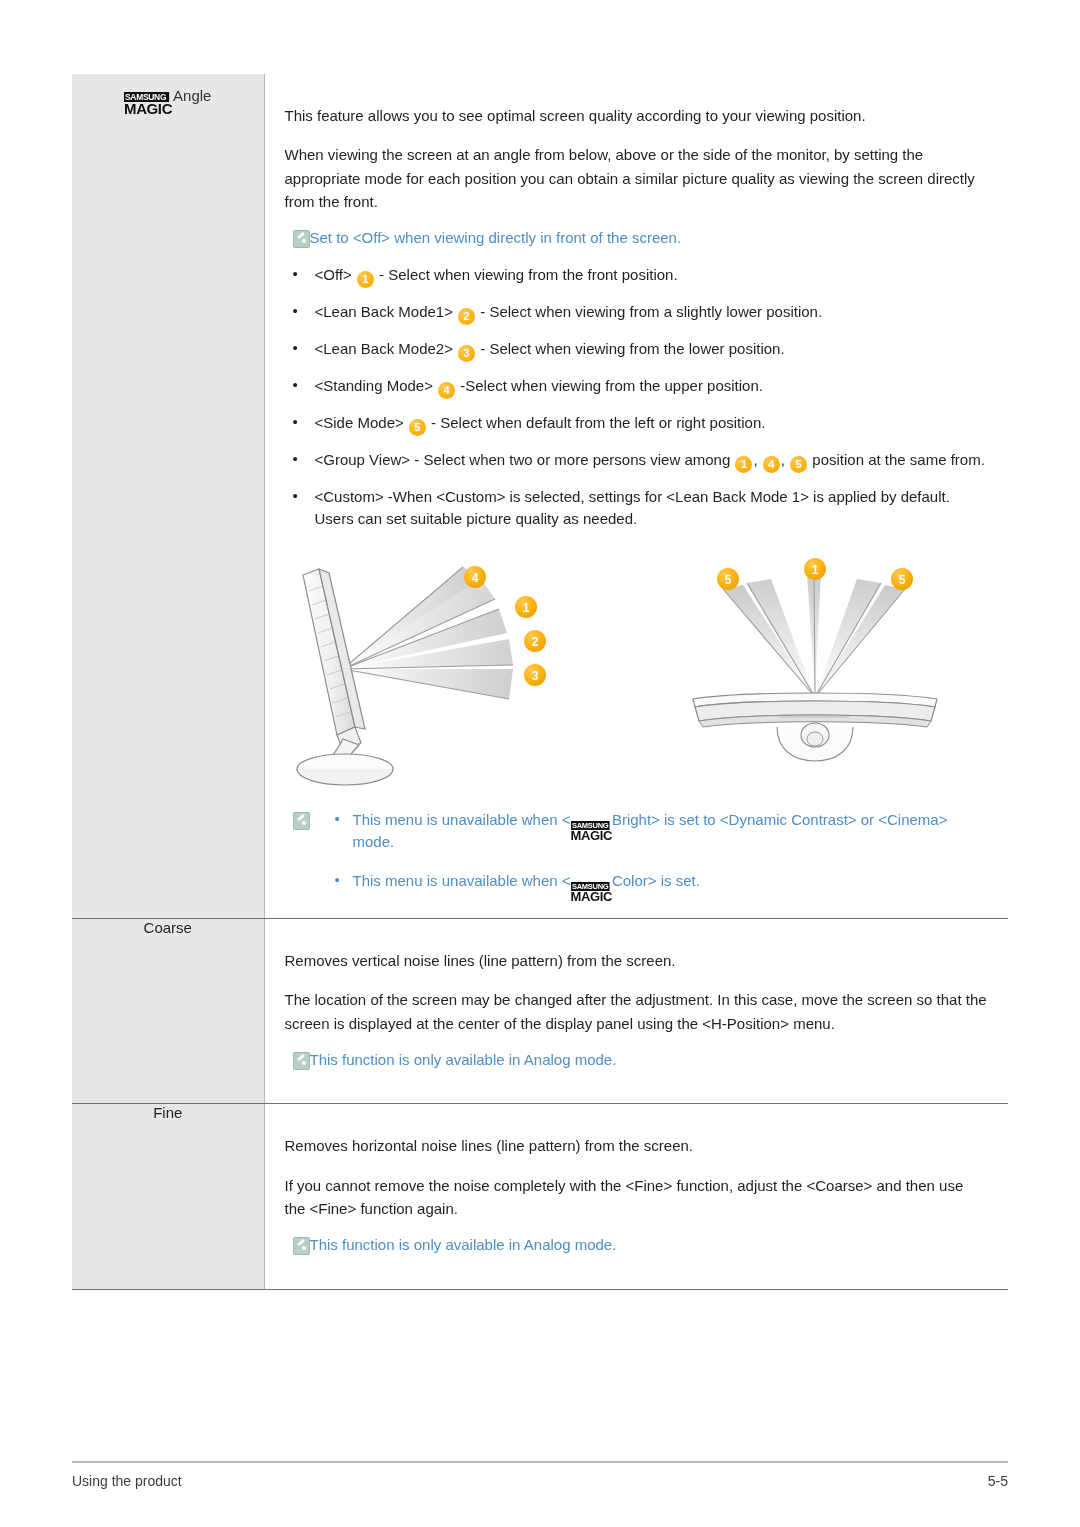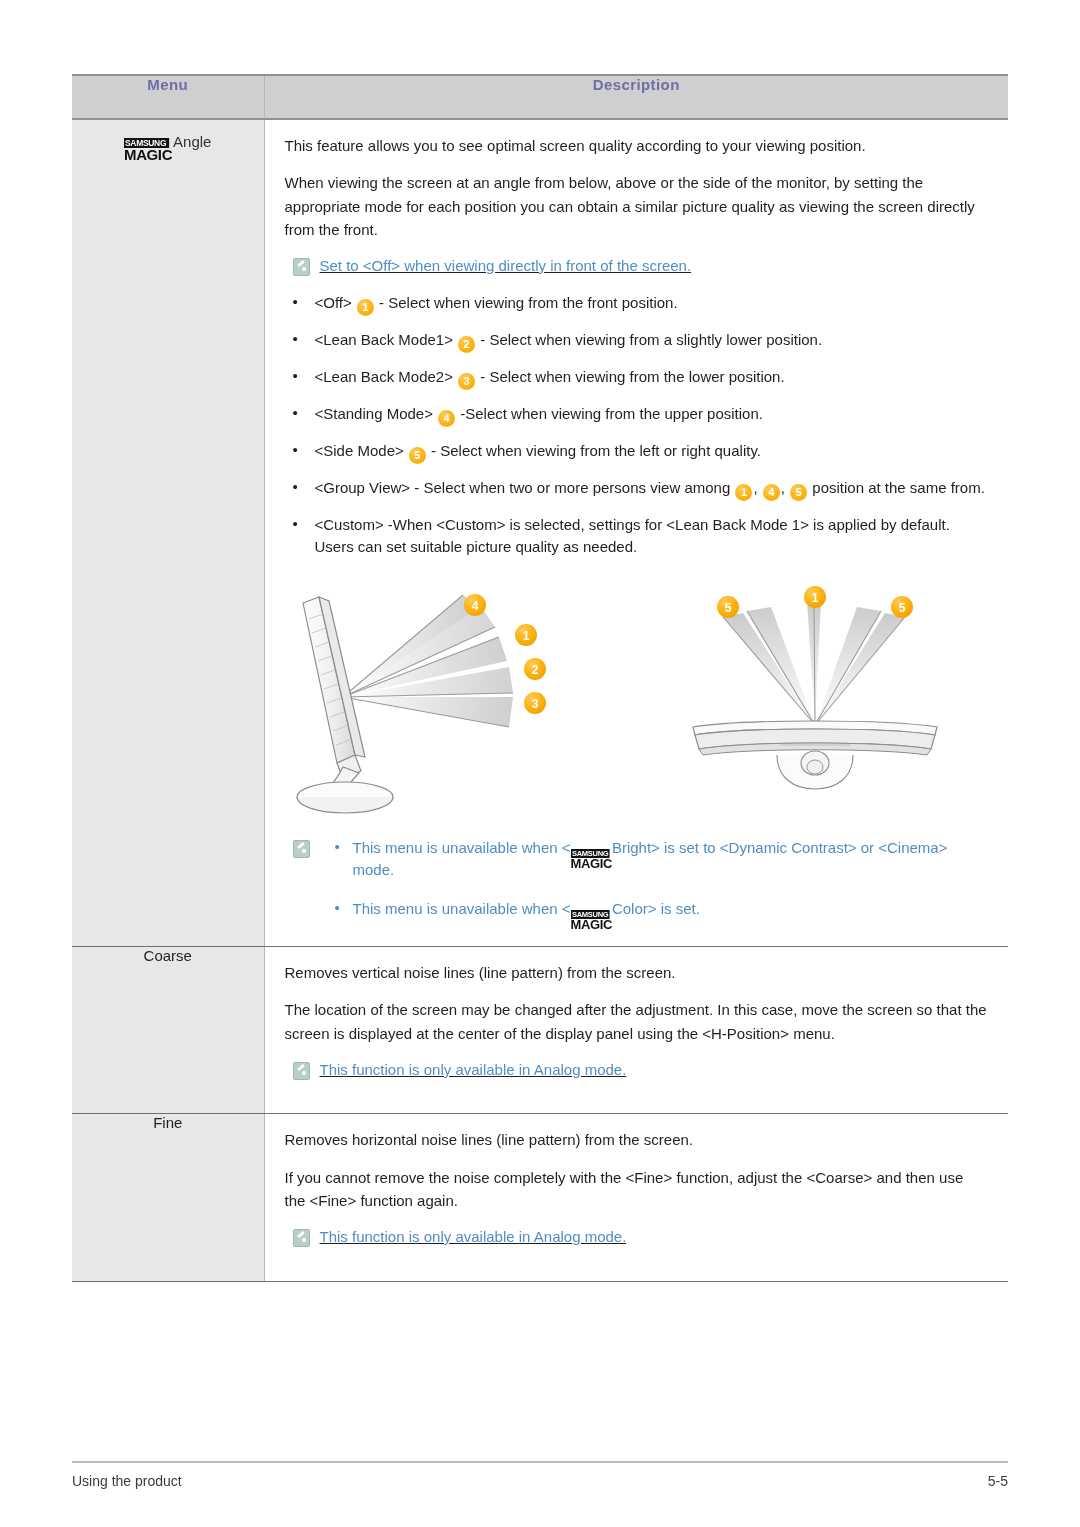--- a/index.html
+++ b/index.html
@@ -103,29 +103,27 @@
 
   .menu-label {
     display: inline-flex;
     align-items: flex-end;
     justify-content: center;
     gap: 1px;
   }
   .menu-label .suffix { font-size: 15px; color: #333; padding-bottom: 0px; }
 
   
-  p.para { margin: 0 0 14px 0; }
+  p.para { margin: 16px 0 14px 0; }
 
   
   .note {
     display: flex;
     align-items: flex-start;
-    gap: 10px;
     margin: 14px 0 14px 8px;
-    text-decoration: underline;
   }
   .note-icon {
     flex: 0 0 auto;
     width: 15px; height: 16px;
     background: #b8cfc6;
     border: 1px solid #9fb9ae;
     border-radius: 2px;
     position: relative;
     margin-top: 3px;
   }
@@ -243,24 +241,20 @@
 
 <div class="page">
 
   <table class="tbl">
     <colgroup>
         <col style="width:192px">
         <col>
       </colgroup>
 
     <tbody>
-        <tr>
-      <th class="thead-cell menu-h">Menu</th>
-      <th class="thead-cell">Description</th>
-    </tr>
 
     <tr class="row-sep">
       <td class="col-menu">
         <span class="menu-label">
           <span class="smlogo">
             <span class="sam">SAMSUNG</span>
             <span class="mag">MAGIC</span>
           </span>
           <span class="suffix">Angle</span>
         </span>
@@ -283,21 +277,21 @@
           <li>
             <span>&lt;Lean Back Mode1&gt; </span><span class="nbadge">2</span><span> - Select when viewing from a slightly lower position.</span>
           </li>
           <li>
             <span>&lt;Lean Back Mode2&gt; </span><span class="nbadge">3</span><span> - Select when viewing from the lower position.</span>
           </li>
           <li>
             <span>&lt;Standing Mode&gt; </span><span class="nbadge">4</span><span> -Select when viewing from the upper position.</span>
           </li>
           <li>
-            <span>&lt;Side Mode&gt; </span><span class="nbadge">5</span><span> - Select when viewing from the left or right quality.</span>
+            <span>&lt;Side Mode&gt; </span><span class="nbadge">5</span><span> - Select when default from the left or right position.</span>
           </li>
           <li>
             <span>&lt;Group View&gt;  - Select when two or more persons view among </span><span class="nbadge">1</span><span>,&nbsp;</span><span class="nbadge">4</span><span>,&nbsp;</span><span class="nbadge">5</span><span> position at the same from.</span>
           </li>
           <li>
             <span> &lt;Custom&gt; -When &lt;Custom&gt; is selected, settings for &lt;Lean Back Mode 1&gt; is applied by default. Users can set suitable picture quality as needed.</span>
           </li>
         </ul>
 
         <div class="diagram">

